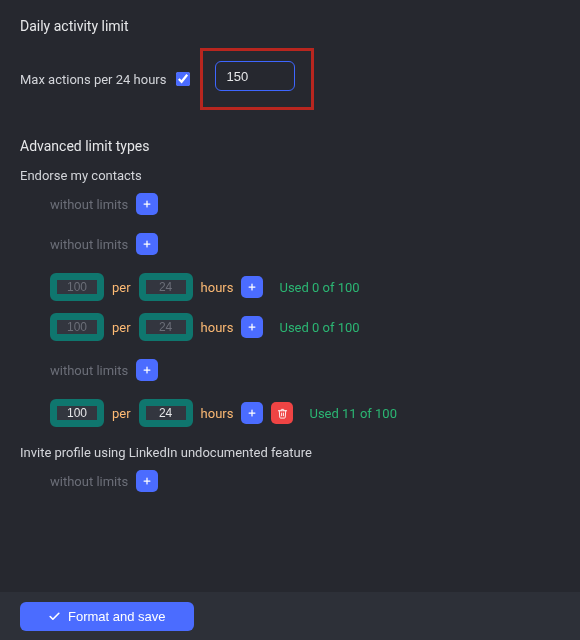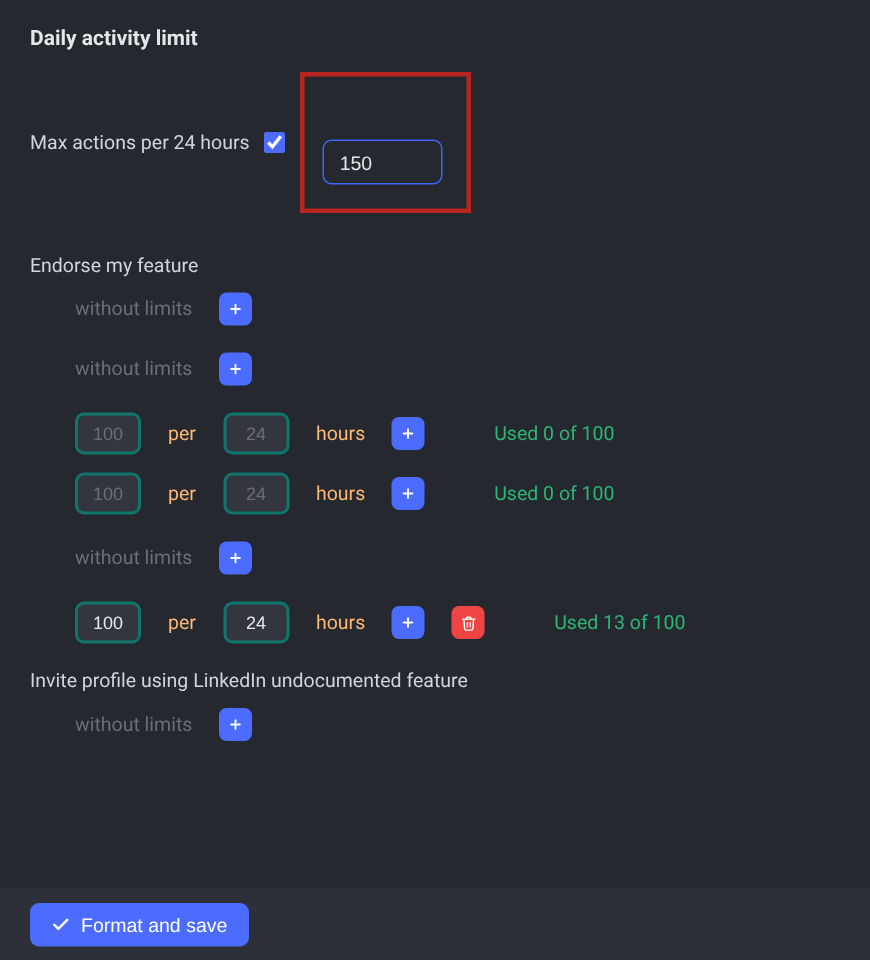--- a/index.html
+++ b/index.html
@@ -17,21 +17,21 @@
     padding: 18px 20px 0 20px;
   }
   h2.page-title {
     font-size: 18px;
     font-weight: 600;
     color: #e6e7e9;
     margin-bottom: 22px;
   }
   h3.section-title {
     font-size: 14px;
-    font-weight: 700;
+    font-weight: 400;
     color: #e6e7e9;
     margin-bottom: 14px;
   }
   .daily-row {
     display: flex;
     align-items: center;
     gap: 10px;
     margin-bottom: 28px;
   }
   .daily-label {
@@ -53,46 +53,45 @@
   .max-input {
     width: 80px;
     height: 30px;
     background: transparent;
     border: 1px solid #3e66ff;
     border-radius: 6px;
     color: #e6e7e9;
     padding: 10px 10px;
     font-size: 13px;
     outline: none;
-    margin-top: 32px;
   }
   .limit-group {
     margin-bottom: 18px;
   }
   .limit-title {
     font-size: 13px;
     color: #d3d5da;
     margin-bottom: 10px;
   }
   .limit-row {
     display: flex;
     align-items: center;
-    gap: 18px;
+    gap: 8px;
     padding-left: 30px;
     margin-bottom: 12px;
   }
   .without-limits {
     font-size: 13px;
     color: #6b6e78;
   }
   .num-input {
-    width: 44px;
+    width: 54px;
     height: 28px;
     background: #33363f;
-    border: 2px solid #0f766e;
+    border: 7px solid #0f766e;
     border-radius: 6px;
     color: #e6e7e9;
     text-align: center;
     font-size: 12px;
     outline: none;
   }
   .num-input.dim {
     color: #6b6e78;
   }
   .per-text, .hours-text {
@@ -122,21 +121,21 @@
     border: none;
     border-radius: 5px;
     display: inline-flex;
     align-items: center;
     justify-content: center;
     cursor: pointer;
     flex-shrink: 0;
   }
   .used-text {
     font-size: 13px;
-    margin-left: 28px;
+    margin-left: 8px;
   }
   .used-green {
     color: #2bb673;
   }
   .footer {
     position: absolute;
     bottom: 0;
     left: 0;
     right: 0;
     height: 48px;
@@ -145,21 +144,21 @@
     align-items: center;
     padding-left: 20px;
   }
   .save-btn {
     background: #4b6cff;
     border: none;
     border-radius: 6px;
     color: #fff;
     font-size: 13px;
     font-weight: 500;
-    padding: 7px 14px;
+    padding: 7px 28px;
     display: inline-flex;
     align-items: center;
     gap: 7px;
     cursor: pointer;
   }
 </style>
 </head>
 <body>
 
 <div class="content">
@@ -167,24 +166,25 @@
   <h3 class="section-title">Daily activity limit</h3>
 
   <div class="daily-row">
     <span class="daily-label">Max actions per 24 hours</span>
     <input type="checkbox" checked="" style="">
     <span class="highlight-box">
       <input class="max-input" type="text" value="150" style="">
     </span>
   </div>
 
+  <h3 class="section-title">Advanced limit types</h3>
 
   <div id="advanced-list">
       <div class="limit-group">
-        <div class="limit-title">Endorse my feature</div>
+        <div class="limit-title">Endorse my contacts</div>
         <div class="limit-row">
           <span class="without-limits">without limits</span>
           <button class="btn-add">
             <svg width="10" height="10" viewBox="0 0 24 24" fill="none" stroke="#fff" stroke-width="3" stroke-linecap="round">
               <line x1="12" y1="5" x2="12" y2="19"></line>
               <line x1="5" y1="12" x2="19" y2="12"></line>
             </svg>
           </button>
         </div>
       </div>
@@ -252,21 +252,21 @@
           </button>
           <button class="btn-delete">
             <svg width="11" height="11" viewBox="0 0 24 24" fill="none" stroke="#fff" stroke-width="2" stroke-linecap="round" stroke-linejoin="round">
               <polyline points="3 6 5 6 21 6"></polyline>
               <path d="M19 6l-1 14a2 2 0 0 1-2 2H8a2 2 0 0 1-2-2L5 6"></path>
               <path d="M10 11v6"></path>
               <path d="M14 11v6"></path>
               <path d="M9 6V4a1 1 0 0 1 1-1h4a1 1 0 0 1 1 1v2"></path>
             </svg>
           </button>
-          <span class="used-text used-green">Used 13 of 100</span>
+          <span class="used-text used-green">Used 11 of 100</span>
         </div>
       </div>
       <div class="limit-group">
         <div class="limit-title">Invite profile using LinkedIn undocumented feature</div>
         <div class="limit-row">
           <span class="without-limits">without limits</span>
           <button class="btn-add">
             <svg width="10" height="10" viewBox="0 0 24 24" fill="none" stroke="#fff" stroke-width="3" stroke-linecap="round">
               <line x1="12" y1="5" x2="12" y2="19"></line>
               <line x1="5" y1="12" x2="19" y2="12"></line>

